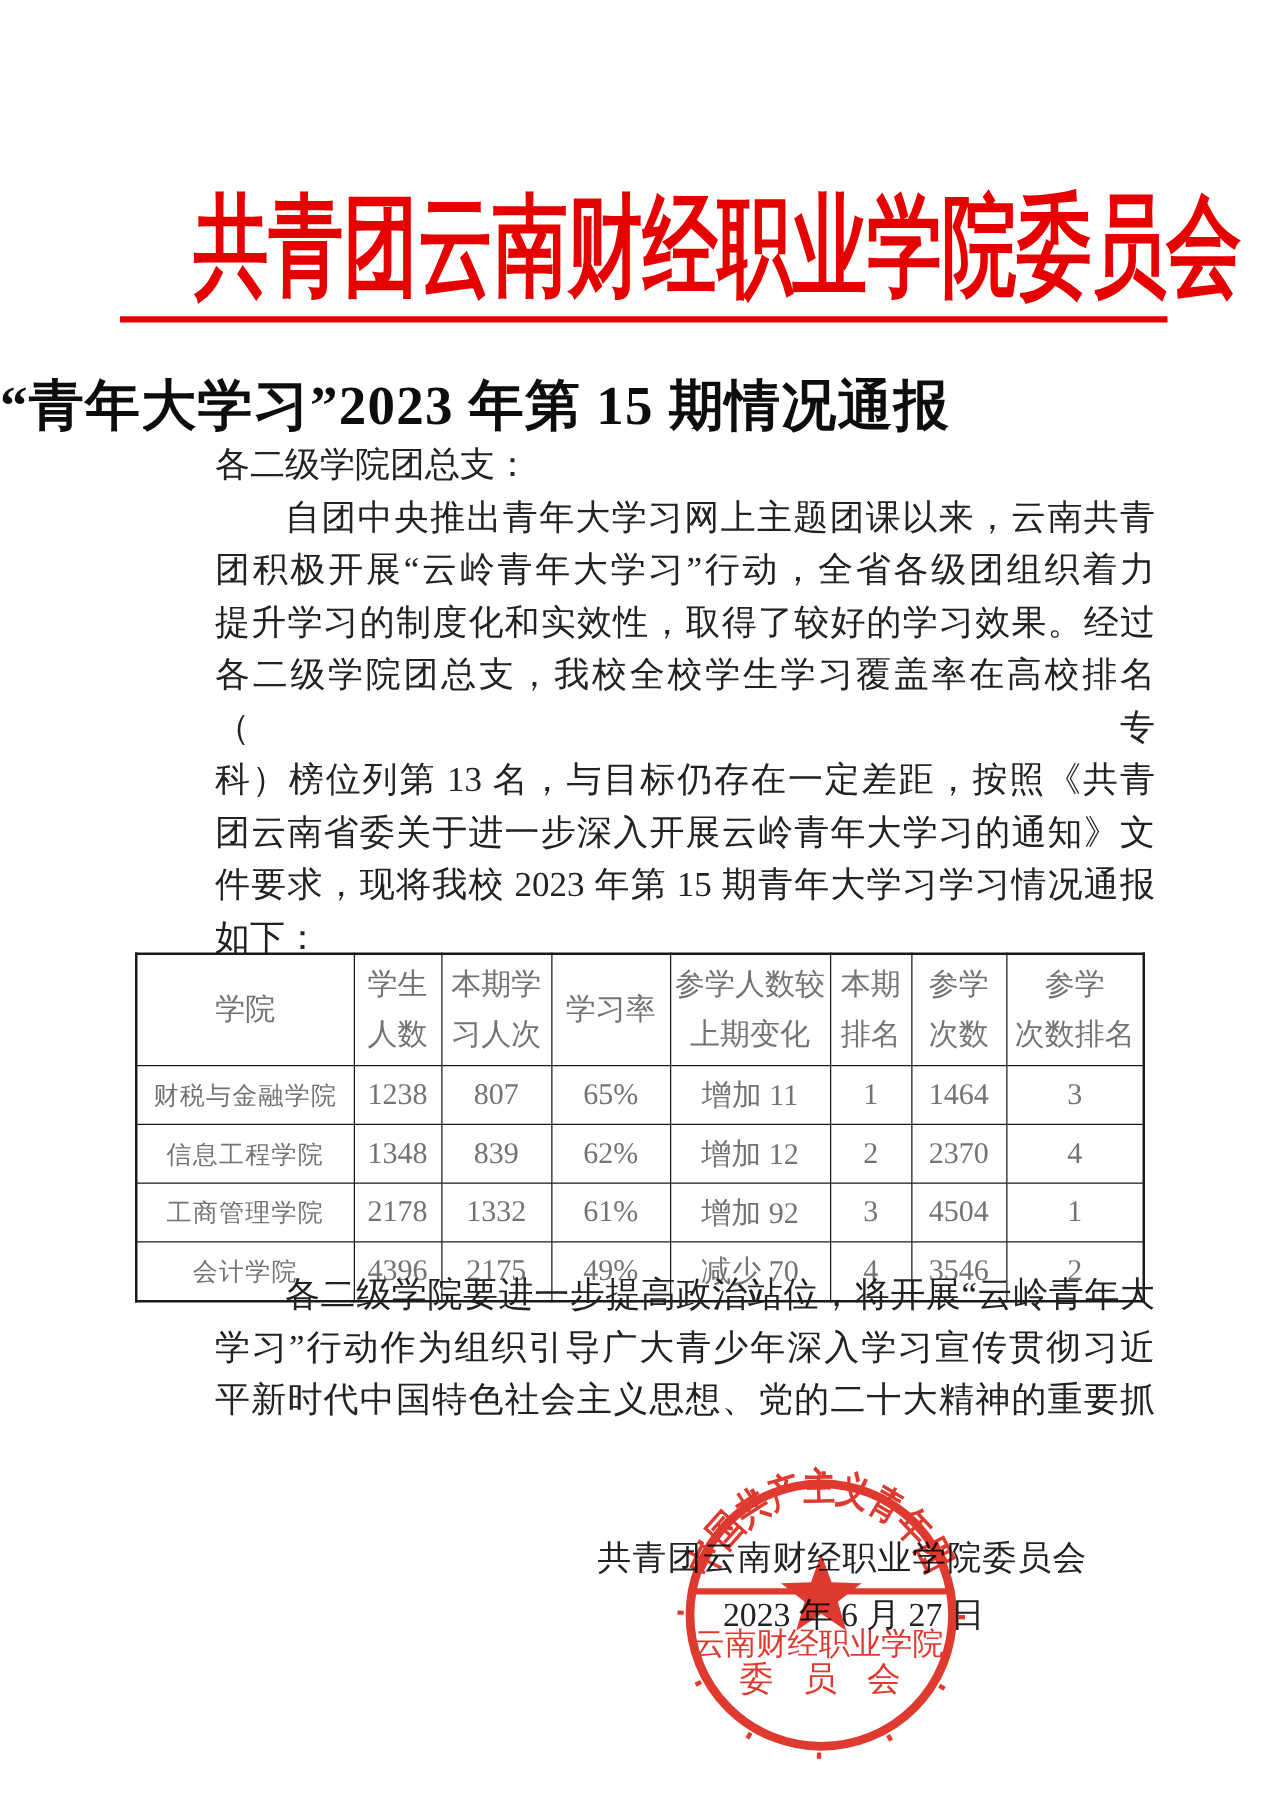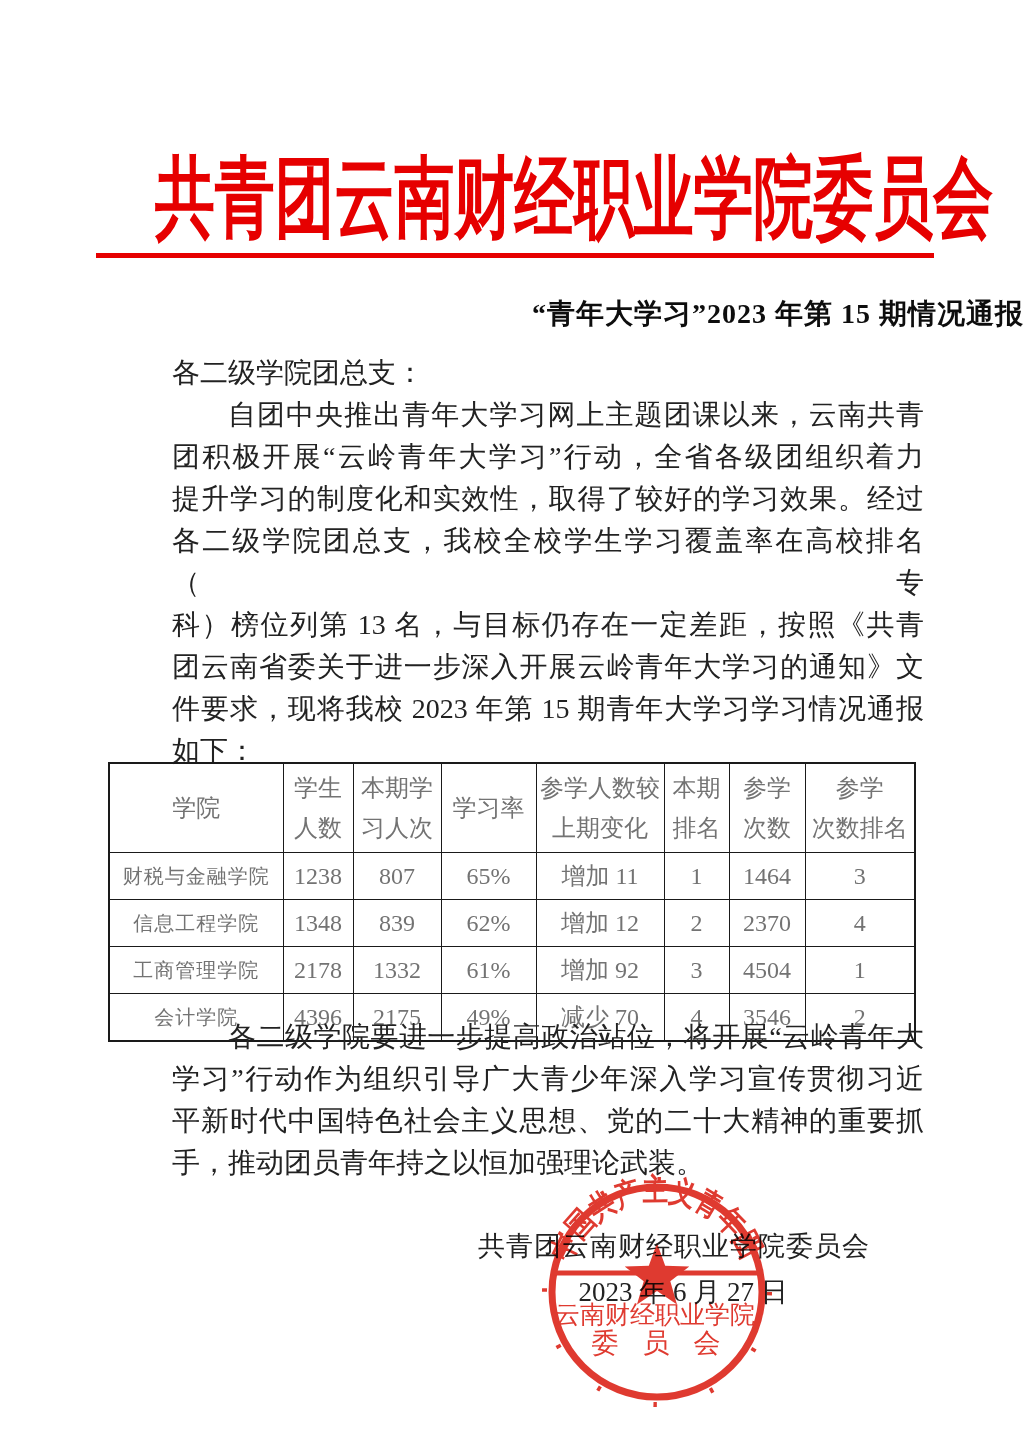--- a/index.html
+++ b/index.html
@@ -10,22 +10,22 @@
   
   .letterhead{
     position:absolute;top:150px;left:0;width:1024px;text-align:center;
     color:#e60000;font-family:"Liberation Sans", sans-serif;font-weight:900;
     font-size:82px;line-height:96px;white-space:nowrap;
   }
   .letterhead .squeeze{display:inline-block;transform:scale(0.73,1.08);transform-origin:center center;}
   .red-rule{position:absolute;top:253px;left:96px;width:838px;height:5px;background:#e60000;}
   
   .doc-title{
-    position:absolute;top:295px;left:0;width:1024px;text-align:right;
-    font-size:28px;font-weight:bold;letter-spacing:1px;color:#0d0d0d;
+    position:absolute;top:295px;left:0;width:1024px;text-align:left;
+    font-size:44px;font-weight:bold;letter-spacing:1px;color:#0d0d0d;
   }
   
   .body-block{position:absolute;left:140px;width:752px;font-size:28px;line-height:42px;color:#222;margin-left:32px;}
   .b1{top:352px;}
   .b2{top:1016px;}
   .ln{width:752px;}
   .j{text-align:justify;text-align-last:justify;}
   .left{text-align:left;text-align-last:left;}
   .ind{text-indent:56px;}
   
@@ -148,21 +148,20 @@
       <td>3546</td>
       <td>2</td>
     </tr>
   </tbody>
     </table>
 
   <div class="body-block b2">
     <div class="ln j ind">各二级学院要进一步提高政治站位，将开展“云岭青年大</div>
     <div class="ln j">学习”行动作为组织引导广大青少年深入学习宣传贯彻习近</div>
     <div class="ln j">平新时代中国特色社会主义思想、党的二十大精神的重要抓</div>
-    <div class="ln left">手，推动团员青年持之以恒加强理论武装。</div>
   </div>
 
   <div class="sig-name">共青团云南财经职业学院委员会</div>
   <div class="sig-date">2023 年 6 月 27 日</div>
 
   <svg class="stamp" viewBox="535 1170 245 245">
     <defs>
       <path id="arcPath" d="M 569.5 1263.6 A 92 92 0 0 1 744.5 1263.6" fill="none"></path>
     </defs>
     <circle class="ticks" cx="657" cy="1292" r="112.5"></circle>

